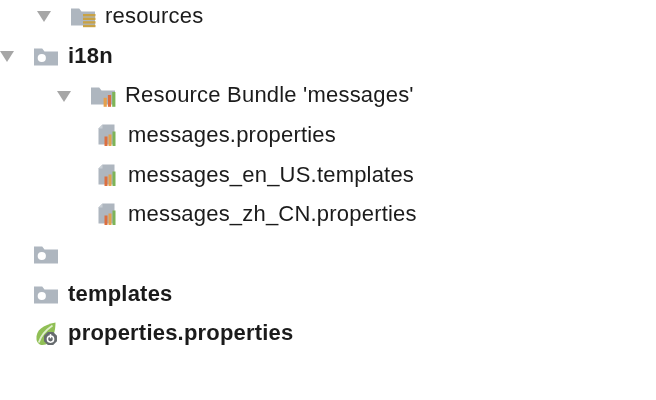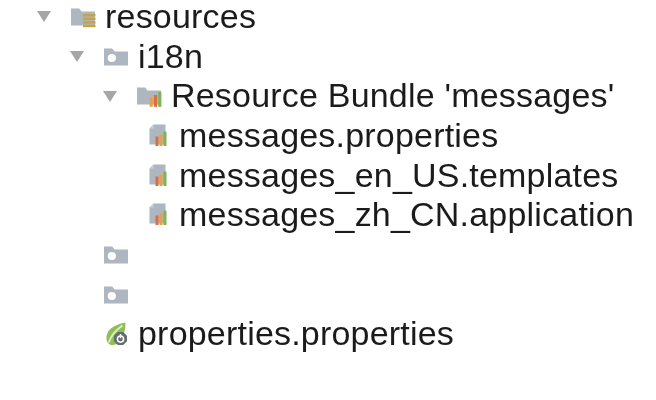--- a/index.html
+++ b/index.html
@@ -3,27 +3,27 @@
 <meta charset="utf-8">
 <style>
   html,body{margin:0;padding:0;}
   body{
     width:656px;height:400px;overflow:hidden;background:#ffffff;
     font-family:"Liberation Sans",sans-serif;
   }
   .tree{margin-top:-3px;}
   .row{display:flex;align-items:center;height:39.7px;cursor:default;}
   .lvl0{padding-left:37px;}
-  .lvl1{padding-left:70px;}
-  .lvl2{padding-left:103px;}
-  .lvl3{padding-left:111px;}
+  .lvl1{font-weight:bold;}
+  .lvl2{padding-left:57px;}
+  .lvl3{padding-left:60px;}
   .arrow-slot{flex:0 0 33px;width:33px;display:flex;align-items:center;}
   .tri{width:0;height:0;border-left:7.5px solid transparent;border-right:7.5px solid transparent;border-top:11px solid #a6a6a6;}
   .icon{flex:0 0 26px;width:26px;height:26px;margin-right:9px;}
-  .label{font-size:34px;color:#1b1b1b;white-space:nowrap;letter-spacing:0.2px;line-height:1;padding-bottom:2px;}
+  .label{font-size:22px;color:#1b1b1b;white-space:nowrap;letter-spacing:0.2px;line-height:1;padding-bottom:2px;}
 </style>
 </head>
 <body>
 
 <div class="tree">
 
   <div class="row lvl0">
     <span class="arrow-slot">
         <span class="tri"></span>
       </span>
@@ -87,38 +87,39 @@
 
   <div class="row lvl3">
     <span class="arrow-slot"></span>
     <svg class="icon" viewBox="0 0 26 26">
       <path d="M9.5 1.5 H21.5 V21.5 H5.5 V5.5 Z" fill="#aeb6bf"></path>
       <path d="M9.5 1.5 V5.5 H5.5 Z" fill="#c9cfd6"></path>
       <rect x="11.5" y="13.5" width="3" height="9.5" fill="#dc6e3f"></rect>
       <rect x="15.5" y="11.5" width="3" height="11.5" fill="#e5a04c"></rect>
       <rect x="19.5" y="8.5" width="3" height="14.5" fill="#7eb457"></rect>
     </svg>
-    <span class="label">messages_zh_CN.application</span>
+    <span class="label">messages_zh_CN.properties</span>
   </div>
 
 
   <div class="row lvl1">
     <span class="arrow-slot"></span>
     <svg class="icon" viewBox="0 0 26 26">
       <path d="M1 4.5 H9.2 L11.5 7.5 H25 V21.5 H1 Z" fill="#aeb6bf"></path>
       <circle cx="8.8" cy="14" r="4.1" fill="#ffffff"></circle>
     </svg>
   </div>
 
   <div class="row lvl1">
     <span class="arrow-slot"></span>
     <svg class="icon" viewBox="0 0 26 26">
       <path d="M1 4.5 H9.2 L11.5 7.5 H25 V21.5 H1 Z" fill="#aeb6bf"></path>
       <circle cx="8.8" cy="14" r="4.1" fill="#ffffff"></circle>
     </svg>
+    <span class="label">templates</span>
   </div>
 
   <div class="row lvl1">
     <span class="arrow-slot"></span>
     <svg class="icon" viewBox="0 0 26 26">
       <path d="M22.5 1.5 C10 4 2.5 9 3.5 18.5 C4 22 6.5 24 9.5 24 C18 24 22.5 13 22.5 1.5 Z" fill="#90bf55"></path>
       <path d="M19.5 4.5 C13 9 8 14 5.8 21.5" fill="none" stroke-width="1.8" stroke="#dfeecb"></path>
       <g transform="translate(17.5,17.5)">
         <polygon points="2.68,-6.47 6.47,-2.68 6.47,2.68 2.68,6.47 -2.68,6.47 -6.47,2.68 -6.47,-2.68 -2.68,-6.47" fill="#666b6e"></polygon>
         <circle cx="0" cy="0.6" r="3.1" fill="none" stroke-width="1.5" stroke="#ffffff"></circle>

